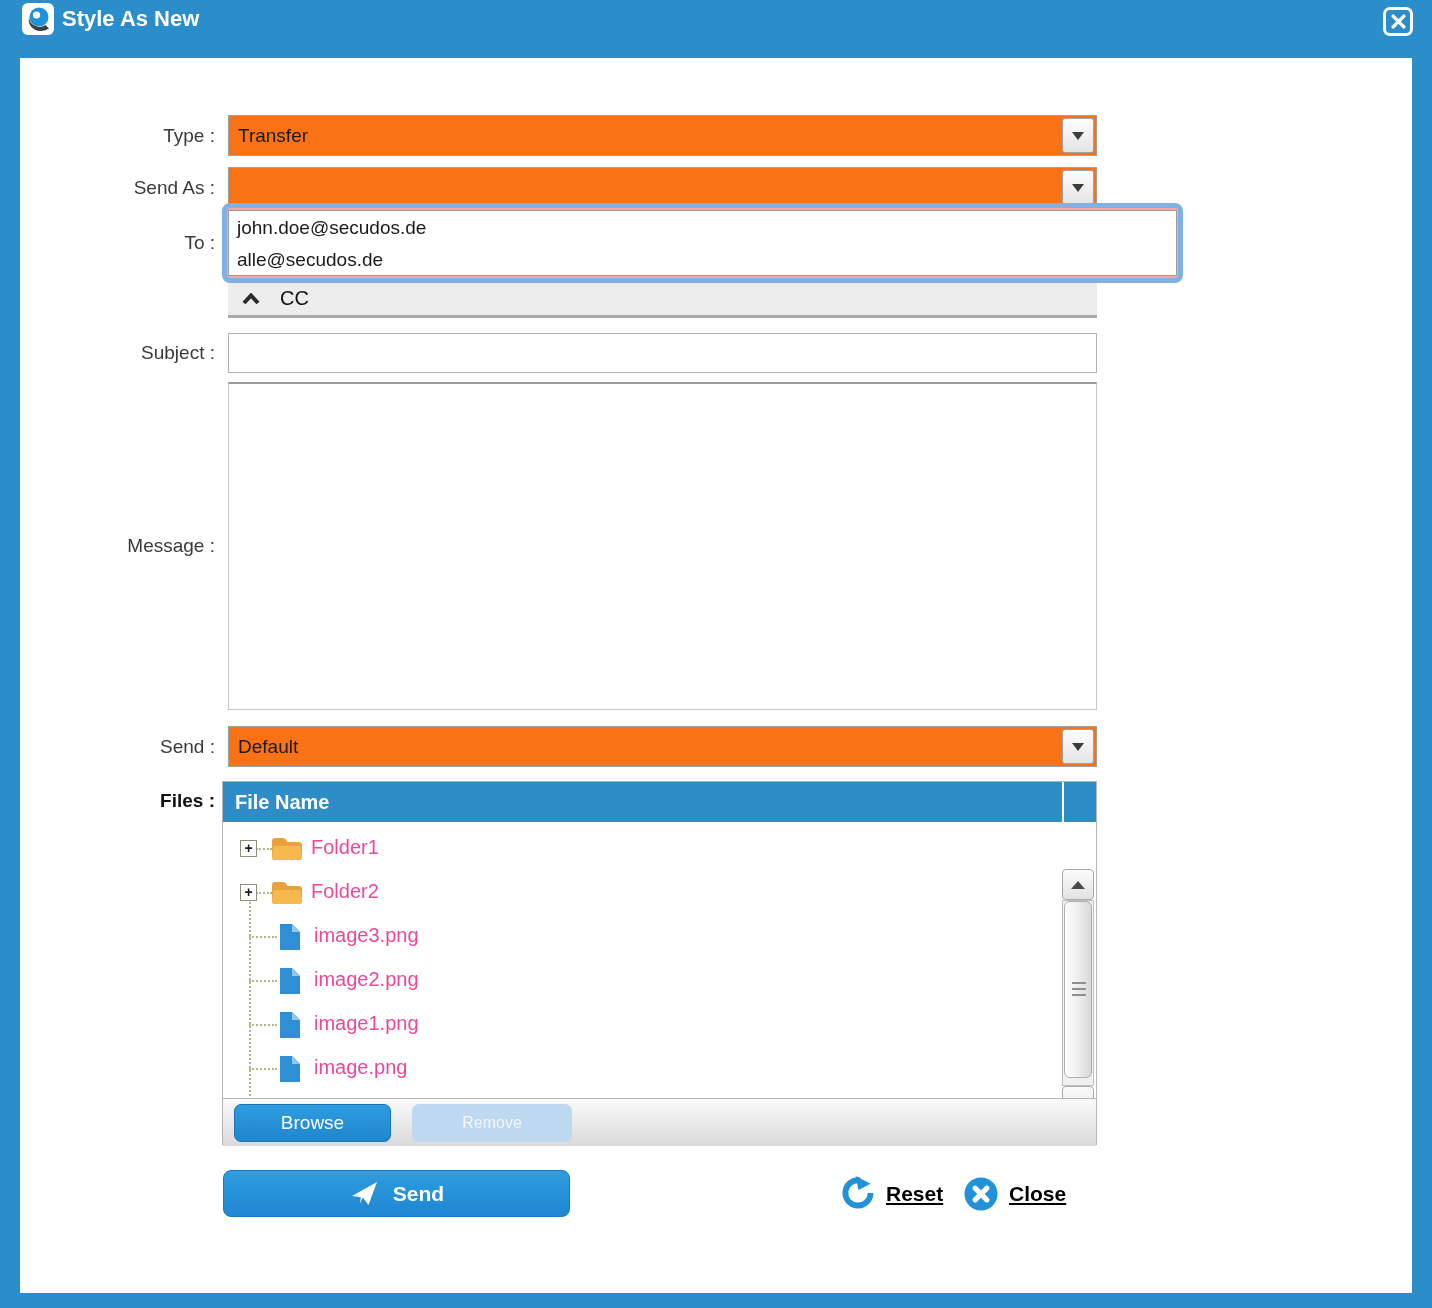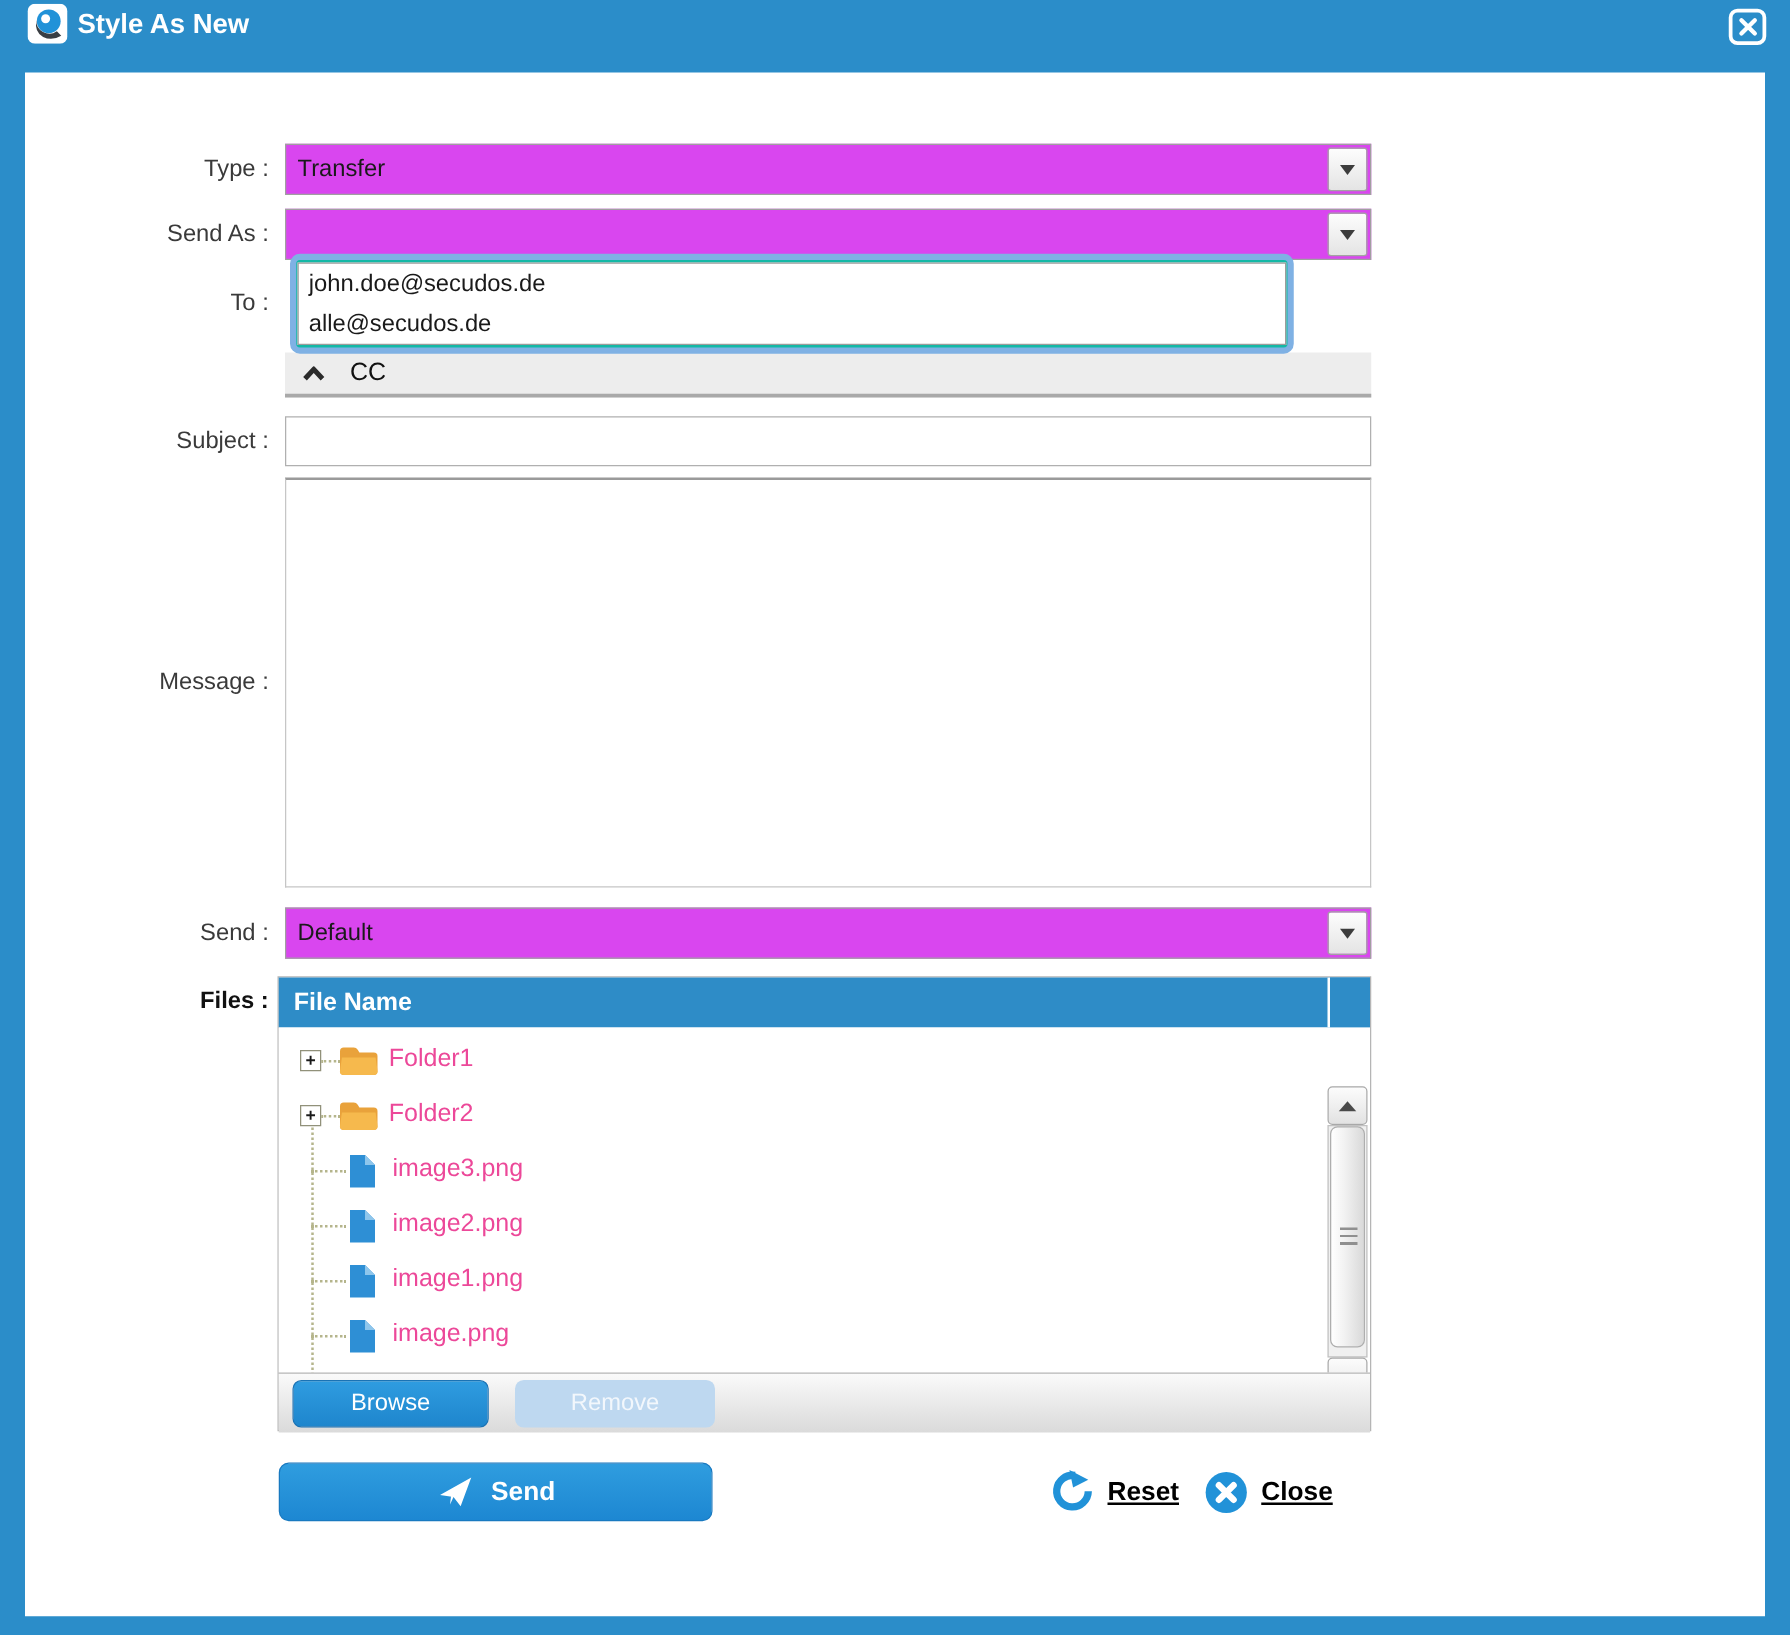--- a/index.html
+++ b/index.html
@@ -20,33 +20,33 @@
     border:3px solid #fff; border-radius:7px; display:flex; align-items:center; justify-content:center; cursor:pointer;}
   
   .content{position:absolute; left:20px; top:58px; width:1392px; height:1235px; background:#fff;}
   .flabel{position:absolute; left:0; width:195px; text-align:right; font-size:19px; color:#3a3a3a;
     display:flex; align-items:center; justify-content:flex-end;}
   .lbl-type{top:57px; height:41px;} .lbl-sendas{top:109px; height:41px;}
   .lbl-to{top:145px; height:80px;} .lbl-subject{top:275px; height:40px;}
   .lbl-message{top:324px; height:328px;} .lbl-style{top:668px; height:41px;}
   .lbl-files{top:723px; height:40px; font-weight:bold; color:#111;}
   
-  .selectbox{position:absolute; left:208px; width:869px; height:41px; background:#d946ef;
+  .selectbox{position:absolute; left:208px; width:869px; height:41px; background:#f97316;
     border:1px solid #a0a0a0; font-size:19px; display:flex; align-items:center; padding-left:9px; cursor:default;}
   .sel-type{top:57px;} .sel-sendas{top:109px;} .sel-style{top:668px;}
   .dd-btn{position:absolute; right:2px; top:2px; width:32px; height:35px; border:1px solid #a3a3a3; border-radius:3px;
     background:linear-gradient(#fdfdfd,#e4e4e4); display:flex; align-items:center; justify-content:center; cursor:pointer;}
   .tri-down{width:0; height:0; border-left:6px solid transparent; border-right:6px solid transparent; border-top:8px solid #3c3c3c;}
   .textinput{position:absolute; left:208px; width:869px; border:1px solid #b0b0b0; background:#fff;
     font-family:"Liberation Sans",sans-serif; font-size:19px; padding:0 8px; outline:none;}
   .inp-subject{top:275px; height:40px;}
   .inp-message{top:324px; height:328px; border:1px solid #c6c6c6; border-top:2px solid #9a9a9a; resize:none; padding:6px 8px;}
   
-  .to-ring{position:absolute; left:212px; top:145px; width:803px; height:80px;
-    border:5px solid var(--focus-ring); border-radius:8px; background:#14b8a6; z-index:3;}
+  .to-ring{position:absolute; left:202px; top:145px; width:961px; height:80px;
+    border:5px solid var(--focus-ring); border-radius:8px; background:#fca5a5; z-index:3;}
   .to-inner{position:absolute; left:1px; right:1px; top:2px; bottom:2px; border:1px solid #9c9c9c; background:#fff; overflow:hidden;}
   .to-line{font-size:19px; line-height:31px; padding-left:8px; padding-top:1px; cursor:pointer;}
   
   .cc-bar{position:absolute; left:208px; top:224px; width:869px; height:36px; background:#ededed;
     border-bottom:3px solid #a9a9a9; display:flex; align-items:center; cursor:pointer;}
   .cc-caret{margin-left:14px; display:flex;}
   .cc-text{margin-left:20px; font-size:20px; color:#111;}
   
   .files-panel{position:absolute; left:202px; top:723px; width:875px; height:364px; border:1px solid #b5b5b5; background:#fff;}
   .files-header{position:absolute; left:0; top:0; right:0; height:40px; background:var(--header-blue);
@@ -77,21 +77,21 @@
   .scroll-thumb{position:absolute; left:1px; top:0; width:28px; height:177px; border:1px solid #aeaeae; border-radius:6px;
     background:linear-gradient(to right,#ffffff,#f2f2f2 40%,#d9d9d9); cursor:grab;}
   .thumb-grip{position:absolute; left:7px; top:80px; width:14px; height:16px;
     background:repeating-linear-gradient(to bottom,#8f8f8f 0 2px,transparent 2px 6px);}
   
   .files-toolbar{position:absolute; left:0; right:0; top:316px; height:48px;
     background:linear-gradient(#fafafa,#dadada); border-top:1px solid #b5b5b5;}
   .btn-browse{position:absolute; left:11px; top:5px; width:157px; height:38px; border:1px solid #1a73b5; border-radius:7px;
     background:linear-gradient(#2f9ce0,#1e86cd); color:#fff; font-size:19px; display:flex; align-items:center; justify-content:center; cursor:pointer;}
   .btn-remove{position:absolute; left:189px; top:5px; width:160px; height:38px; border:none; border-radius:7px;
-    background:var(--disabled-button); color:#f2f7fc; font-size:19px; display:flex; align-items:center; justify-content:center; cursor:default;}
+    background:var(--disabled-button); color:#f2f7fc; font-size:16px; display:flex; align-items:center; justify-content:center; cursor:default;}
   
   .btn-send{position:absolute; left:203px; top:1112px; width:347px; height:47px; border:1px solid #1879c0; border-radius:8px;
     background:linear-gradient(#2f9ddf,#1d87d2); color:#fff; font-size:21px; font-weight:bold;
     display:flex; align-items:center; justify-content:center; gap:14px; cursor:pointer;}
   .link-group{position:absolute; top:1112px; height:47px; display:flex; align-items:center; gap:11px; cursor:pointer;}
   .grp-reset{left:820px;} .grp-close{left:944px;}
   .link-text{font-size:21px; font-weight:bold; color:#000; text-decoration:underline;}
 </style>
 </head>
 <body>

